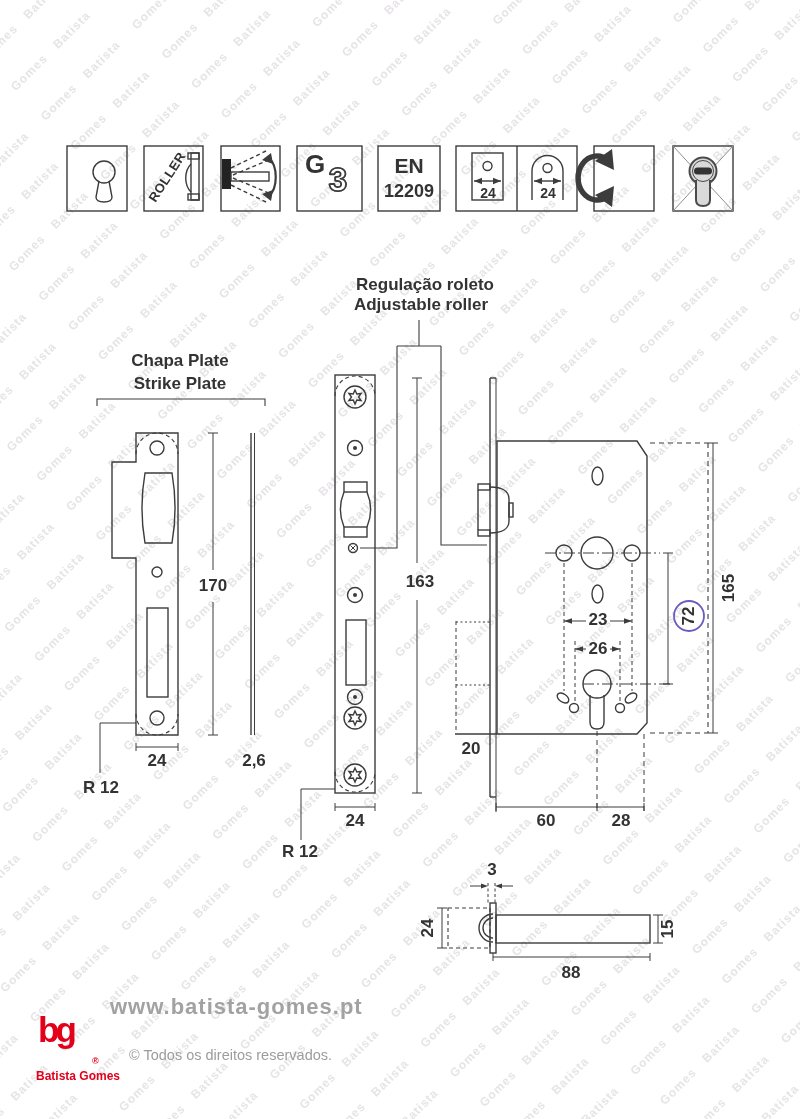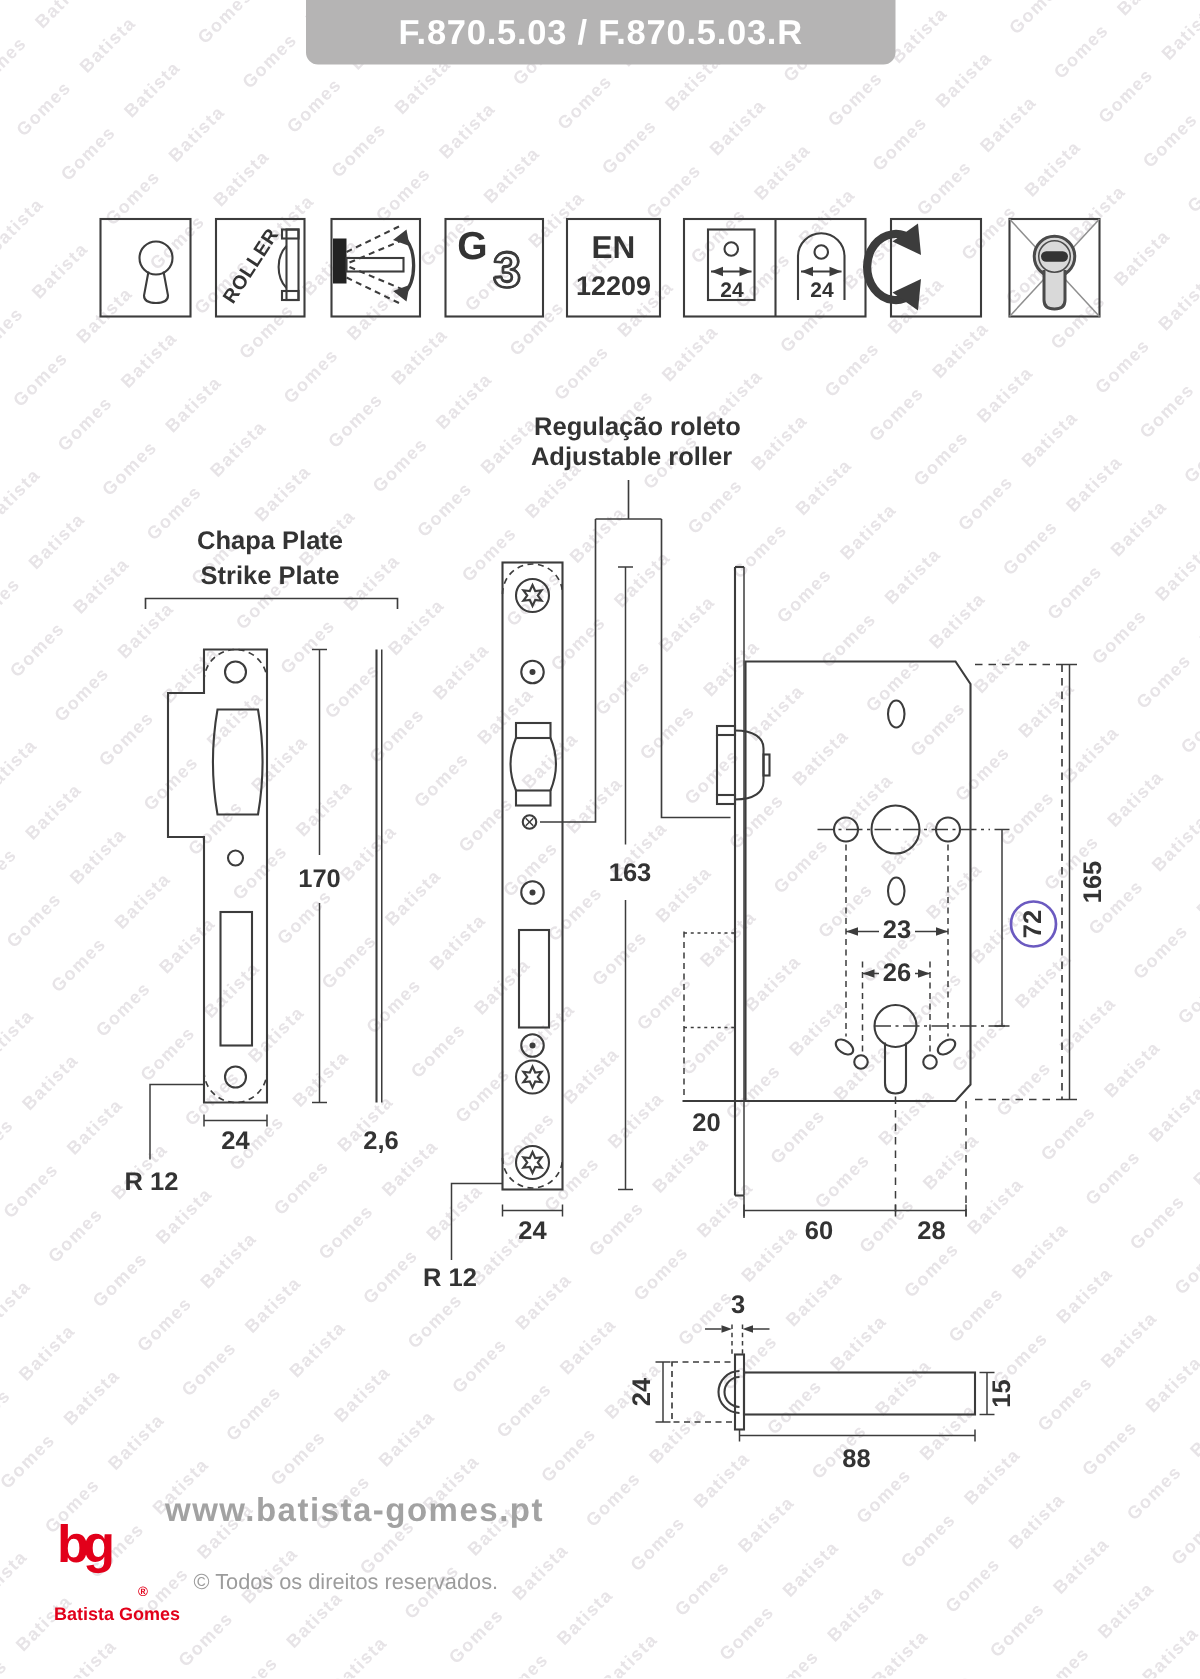--- a/index.html
+++ b/index.html
@@ -103,23 +103,20 @@
 Batista Gomes  Batista Gomes  Batista Gomes  Batista Gomes  Batista Gomes  Batista Gomes  Batista Gomes  Batista Gomes  Batista Gomes  Batista Gomes  Batista Gomes  Batista Gomes  Batista Gomes  Batista Gomes  Batista Gomes  Batista Gomes  Batista Gomes  Batista Gomes  Batista Gomes  Batista Gomes  Batista Gomes  Batista Gomes  Batista Gomes  Batista Gomes  Batista Gomes  Batista Gomes  Batista Gomes  Batista Gomes  
 Batista Gomes  Batista Gomes  Batista Gomes  Batista Gomes  Batista Gomes  Batista Gomes  Batista Gomes  Batista Gomes  Batista Gomes  Batista Gomes  Batista Gomes  Batista Gomes  Batista Gomes  Batista Gomes  Batista Gomes  Batista Gomes  Batista Gomes  Batista Gomes  Batista Gomes  Batista Gomes  Batista Gomes  Batista Gomes  Batista Gomes  Batista Gomes  Batista Gomes  Batista Gomes  Batista Gomes  Batista Gomes  
 Batista Gomes  Batista Gomes  Batista Gomes  Batista Gomes  Batista Gomes  Batista Gomes  Batista Gomes  Batista Gomes  Batista Gomes  Batista Gomes  Batista Gomes  Batista Gomes  Batista Gomes  Batista Gomes  Batista Gomes  Batista Gomes  Batista Gomes  Batista Gomes  Batista Gomes  Batista Gomes  Batista Gomes  Batista Gomes  Batista Gomes  Batista Gomes  Batista Gomes  Batista Gomes  Batista Gomes  Batista Gomes  
 Batista Gomes  Batista Gomes  Batista Gomes  Batista Gomes  Batista Gomes  Batista Gomes  Batista Gomes  Batista Gomes  Batista Gomes  Batista Gomes  Batista Gomes  Batista Gomes  Batista Gomes  Batista Gomes  Batista Gomes  Batista Gomes  Batista Gomes  Batista Gomes  Batista Gomes  Batista Gomes  Batista Gomes  Batista Gomes  Batista Gomes  Batista Gomes  Batista Gomes  Batista Gomes  Batista Gomes  Batista Gomes  
 Batista Gomes  Batista Gomes  Batista Gomes  Batista Gomes  Batista Gomes  Batista Gomes  Batista Gomes  Batista Gomes  Batista Gomes  Batista Gomes  Batista Gomes  Batista Gomes  Batista Gomes  Batista Gomes  Batista Gomes  Batista Gomes  Batista Gomes  Batista Gomes  Batista Gomes  Batista Gomes  Batista Gomes  Batista Gomes  Batista Gomes  Batista Gomes  Batista Gomes  Batista Gomes  Batista Gomes  Batista Gomes  
 Batista Gomes  Batista Gomes  Batista Gomes  Batista Gomes  Batista Gomes  Batista Gomes  Batista Gomes  Batista Gomes  Batista Gomes  Batista Gomes  Batista Gomes  Batista Gomes  Batista Gomes  Batista Gomes  Batista Gomes  Batista Gomes  Batista Gomes  Batista Gomes  Batista Gomes  Batista Gomes  Batista Gomes  Batista Gomes  Batista Gomes  Batista Gomes  Batista Gomes  Batista Gomes  Batista Gomes  Batista Gomes  
 Batista Gomes  Batista Gomes  Batista Gomes  Batista Gomes  Batista Gomes  Batista Gomes  Batista Gomes  Batista Gomes  Batista Gomes  Batista Gomes  Batista Gomes  Batista Gomes  Batista Gomes  Batista Gomes  Batista Gomes  Batista Gomes  Batista Gomes  Batista Gomes  Batista Gomes  Batista Gomes  Batista Gomes  Batista Gomes  Batista Gomes  Batista Gomes  Batista Gomes  Batista Gomes  Batista Gomes  Batista Gomes  
 </div>
   </div>
 
-  <div class="hdr">
-    <span>F.870.5.03 / F.870.5.03.R</span>
-  </div>
 
   <svg class="draw" width="800" height="1119" viewBox="0 0 800 1119">
     <defs>
       <g id="torx">
         <circle cx="0" cy="0" r="11" fill="none"></circle>
         <polygon points="0,-7 1.8,-3 6.1,-3.5 3.5,0 6.1,3.5 1.8,3 0,7 -1.8,3 -6.1,3.5 -3.5,0 -6.1,-3.5 -1.8,-3" fill="none"></polygon>
       </g>
       <g id="screwdot">
         <circle cx="0" cy="0" r="7.5" fill="none"></circle>
         <circle cx="0" cy="0" r="2" fill="#3c3c3c" stroke="none"></circle>

